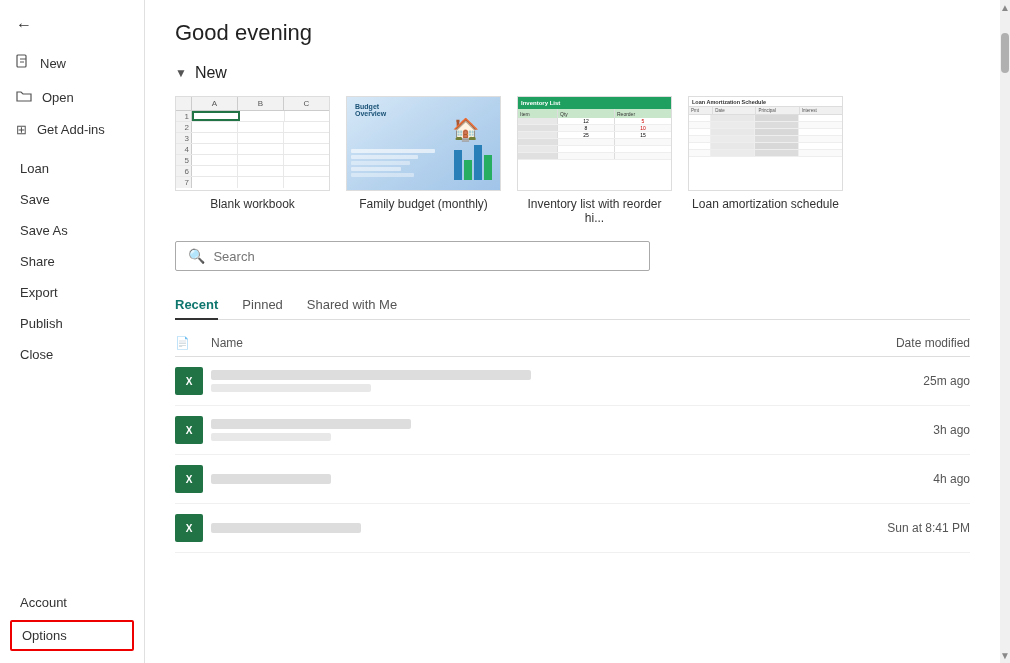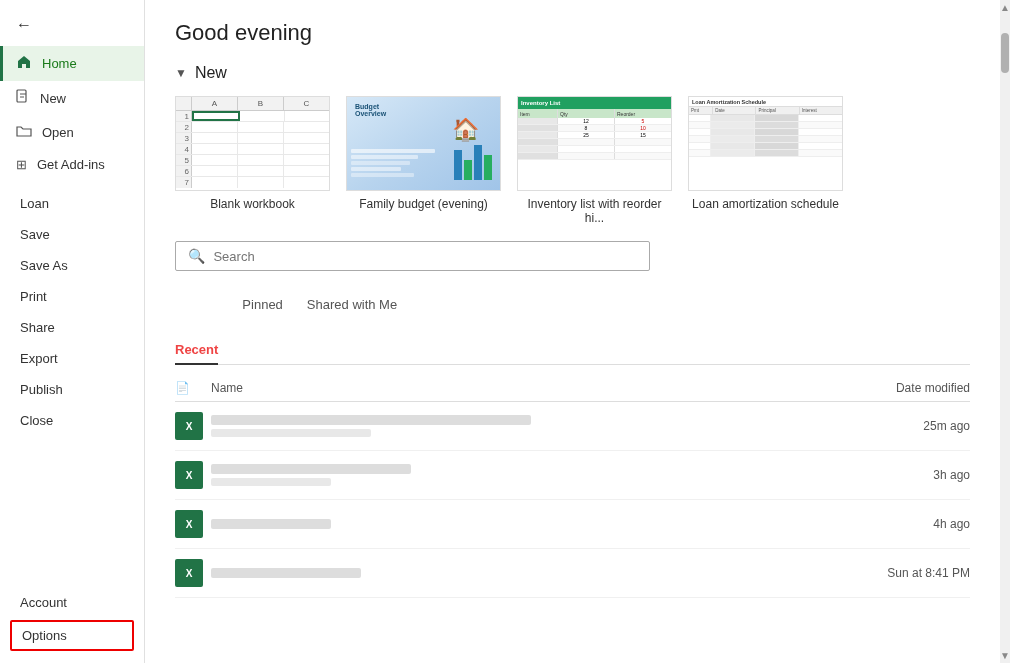--- a/index.html
+++ b/index.html
@@ -181,24 +181,23 @@
     }
     .tab {
       padding: 6px 0;
       cursor: pointer;
       font-size: 13px;
       color: #555;
       border-bottom: 2px solid transparent;
       margin-bottom: -1px;
     }
     .tab.active {
-      color: #ef4444;
+      color: #0f766e;
       border-bottom: 2px solid #333;
       font-weight: 600;
-      margin-top: 45px;
     }
 
     
     .file-table {
       width: 100%;
     }
     .file-table-header {
       display: flex;
       padding: 4px 0 6px 0;
       border-bottom: 1px solid #ddd;
@@ -268,28 +267,20 @@
     }
   </style>
 </head>
 <body>
 
 <div class="sidebar">
   <div class="sidebar-back">
     <span style="font-size:16px; color:#333;">←</span>
   </div>
 
-  <div class="sidebar-item active">
-    <span>
-      <svg width="16" height="16" viewBox="0 0 16 16" fill="none">
-        <path d="M8 2L2 7v7h4v-4h4v4h4V7L8 2z" fill="#217346"></path>
-      </svg>
-    </span>
-    <span>Home</span>
-  </div>
 
   <div class="sidebar-item">
     <span>
       <svg width="14" height="16" viewBox="0 0 14 16" fill="none">
         <rect x="1" y="1" width="9" height="12" rx="1" stroke="#555" stroke-width="1.2" fill="none"></rect>
         <path d="M4 5h6M4 8h4" stroke="#555" stroke-width="1"></path>
       </svg>
     </span>
     <span>New</span>
   </div>
@@ -313,23 +304,20 @@
   <div class="sidebar-label-only">
     <span>Loan</span>
   </div>
   <div class="sidebar-label-only">
     <span>Save</span>
   </div>
   <div class="sidebar-label-only">
     <span>Save As</span>
   </div>
   <div class="sidebar-label-only">
-    <span>Print</span>
-  </div>
-  <div class="sidebar-label-only">
     <span>Share</span>
   </div>
   <div class="sidebar-label-only">
     <span>Export</span>
   </div>
   <div class="sidebar-label-only">
     <span>Publish</span>
   </div>
   <div class="sidebar-label-only">
     <span>Close</span>
@@ -430,21 +418,21 @@
         <div style="position:absolute; top:20px; right:20px; font-size:22px;">🏠</div>
 
         <div style="position:absolute; bottom:0; left:0; width:60%; height:45px; display:flex; flex-direction:column; gap:2px; padding:4px;">
           <div style="height:4px; background:rgba(255,255,255,0.6); border-radius:1px;"></div>
           <div style="height:4px; background:rgba(255,255,255,0.5); border-radius:1px; width:80%;"></div>
           <div style="height:4px; background:rgba(255,255,255,0.4); border-radius:1px; width:70%;"></div>
           <div style="height:4px; background:rgba(255,255,255,0.5); border-radius:1px; width:60%;"></div>
           <div style="height:4px; background:rgba(255,255,255,0.4); border-radius:1px; width:75%;"></div>
         </div>
       </div>
-      <div class="template-label">Family budget (evening)</div>
+      <div class="template-label">Family budget (monthly)</div>
     </div>
 
     <div class="template-card">
       <div class="template-thumb" style="background:#fff; position:relative; overflow:hidden;">
 
         <div style="position:absolute; top:0; left:0; right:0; bottom:0;">
           <div style="height:12px; background:#20a060; display:flex; align-items:center; padding:0 3px;">
             <div style="font-size:6px; color:#fff; font-weight:bold;">Inventory List</div>
           </div>
           <div style="height:9px; background:#c8e6c9; display:flex;">

